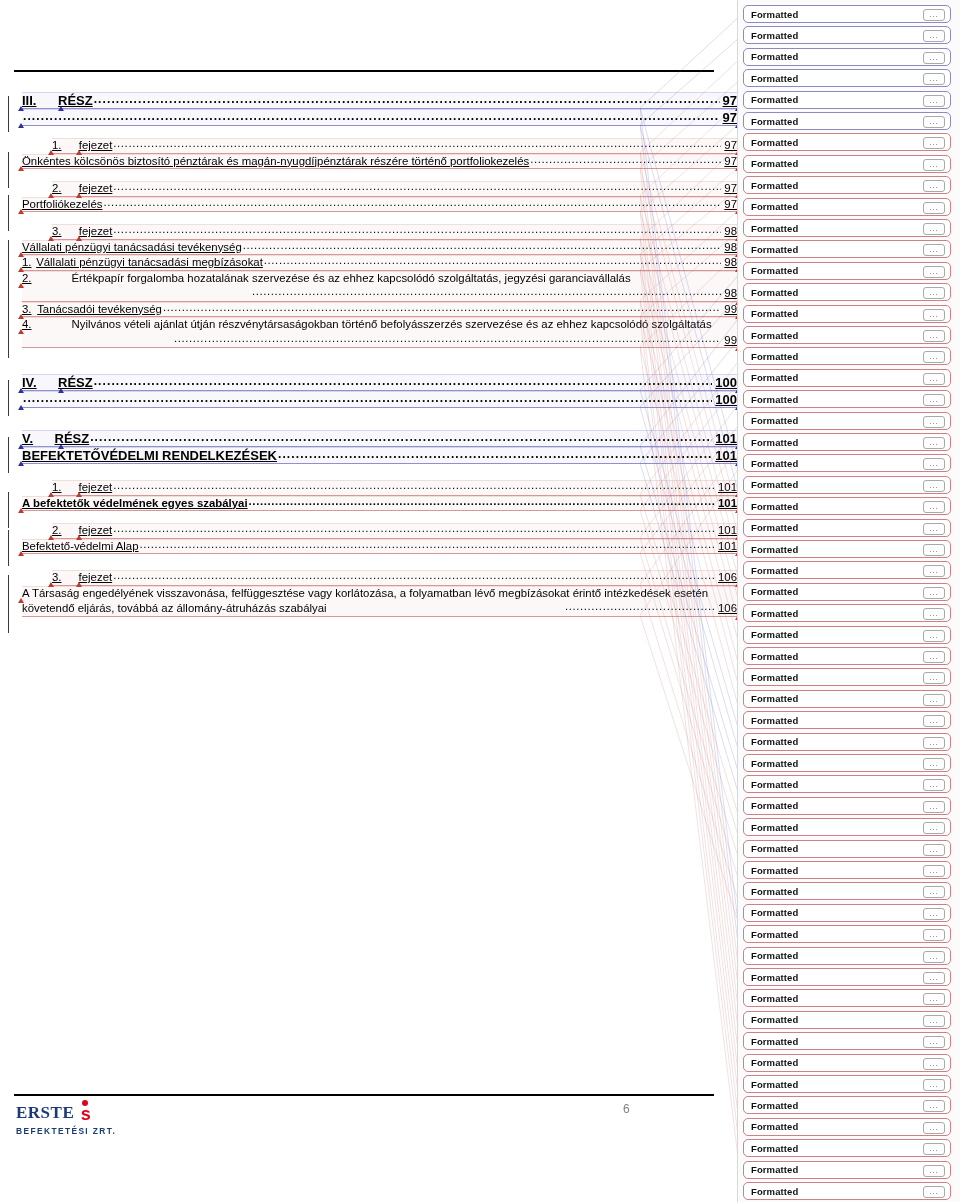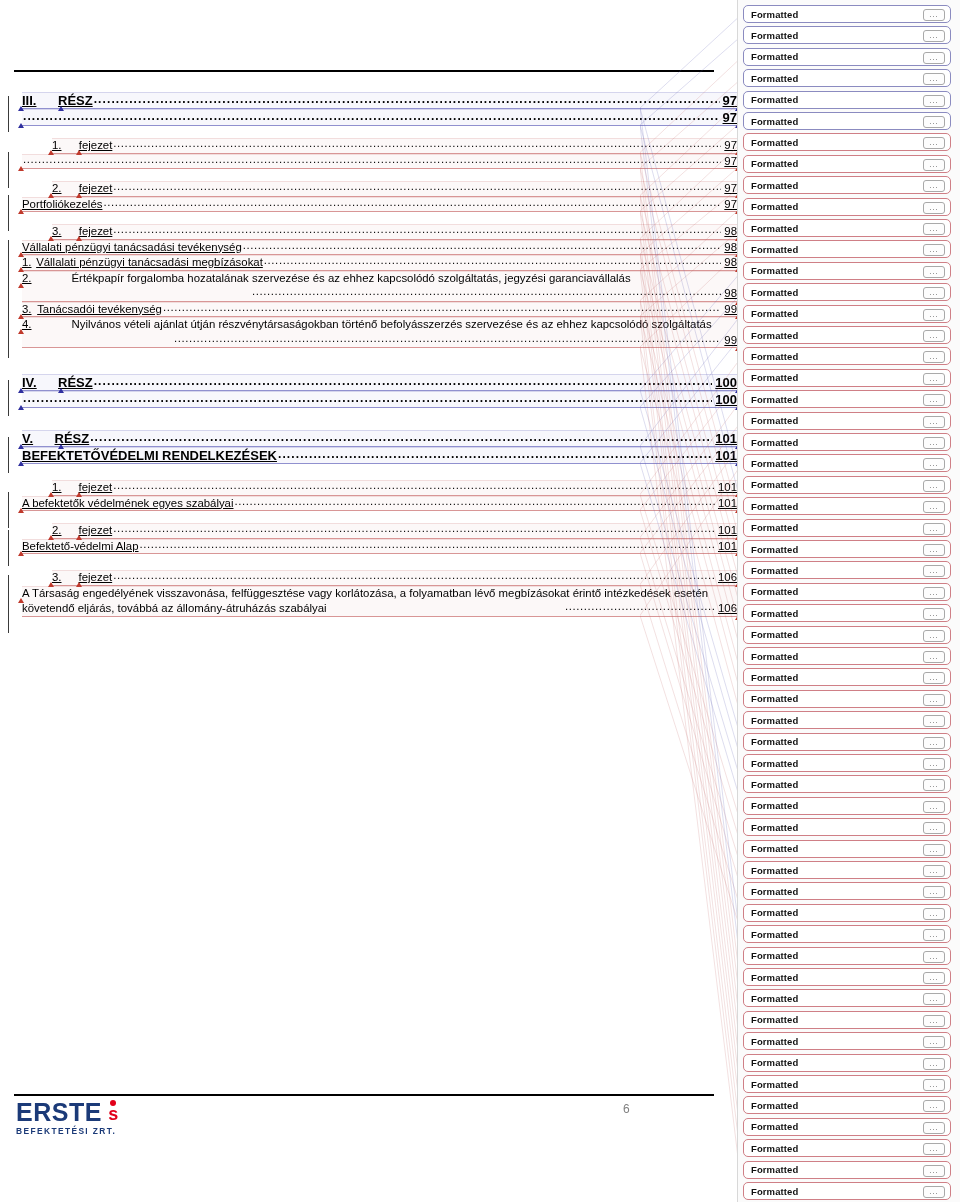--- a/index.html
+++ b/index.html
@@ -146,23 +146,23 @@
     position: absolute;
     left: 16px;
     top: 1102px;
     width: 140px;
   }
   .logo-row {
     display: flex;
     align-items: flex-start;
   }
   .logo-word {
-    font-family: Liberation Sans, sans-serif;
+    font-family: Liberation Serif, serif;
     font-weight: bold;
-    font-size: 25px;
+    font-size: 17px;
     letter-spacing: 0.5px;
     color: #1b3a78;
     line-height: 21px;
   }
   .logo-mark {
     position: relative;
     width: 17px;
     height: 21px;
     margin-left: 3px;
   }
@@ -304,20 +304,21 @@
         <span class="num">1.</span>
         <span class="tab-m"></span>
         <span class="lbl">fejezet</span>
         <span class="leader"></span>
         <span class="pg">97</span>
         <span class="anchor red" style="left:-4px;top:12px;"></span>
         <span class="anchor red" style="left:24px;top:12px;"></span>
         <span class="anchor red" style="right:-4px;top:12px;"></span>
       </div>
       <div class="line tc tc-red" style="margin-left:-30px;">
+        <span class="lbl">Önkéntes kölcsönös biztosító pénztárak és magán-nyugdíjpénztárak részére történő portfoliokezelés</span>
         <span class="leader"></span>
         <span class="pg">97</span>
         <span class="anchor red" style="left:-4px;top:12px;"></span>
         <span class="anchor red" style="right:-4px;top:12px;"></span>
       </div>
     </div>
 
     <div class="gap"></div>
 
     <div class="toc-group" style="padding-left:52px;">
@@ -458,21 +459,21 @@
       <div class="line tc tc-red">
         <span class="num">1.</span>
         <span class="tab-m"></span>
         <span class="lbl">fejezet</span>
         <span class="leader"></span>
         <span class="pg">101</span>
         <span class="anchor red" style="left:-4px;top:12px;"></span>
         <span class="anchor red" style="left:24px;top:12px;"></span>
         <span class="anchor red" style="right:-4px;top:12px;"></span>
       </div>
-      <div class="line tc tc-red" style="margin-left:-30px;">
+      <div class="line tc tc-red" style="margin-left:-30px;font-weight:bold;">
         <span class="lbl">A befektetők védelmének egyes szabályai</span>
         <span class="leader"></span>
         <span class="pg">101</span>
         <span class="anchor red" style="left:-4px;top:12px;"></span>
         <span class="anchor red" style="right:-4px;top:12px;"></span>
       </div>
     </div>
 
     <div class="gap"></div>
 

